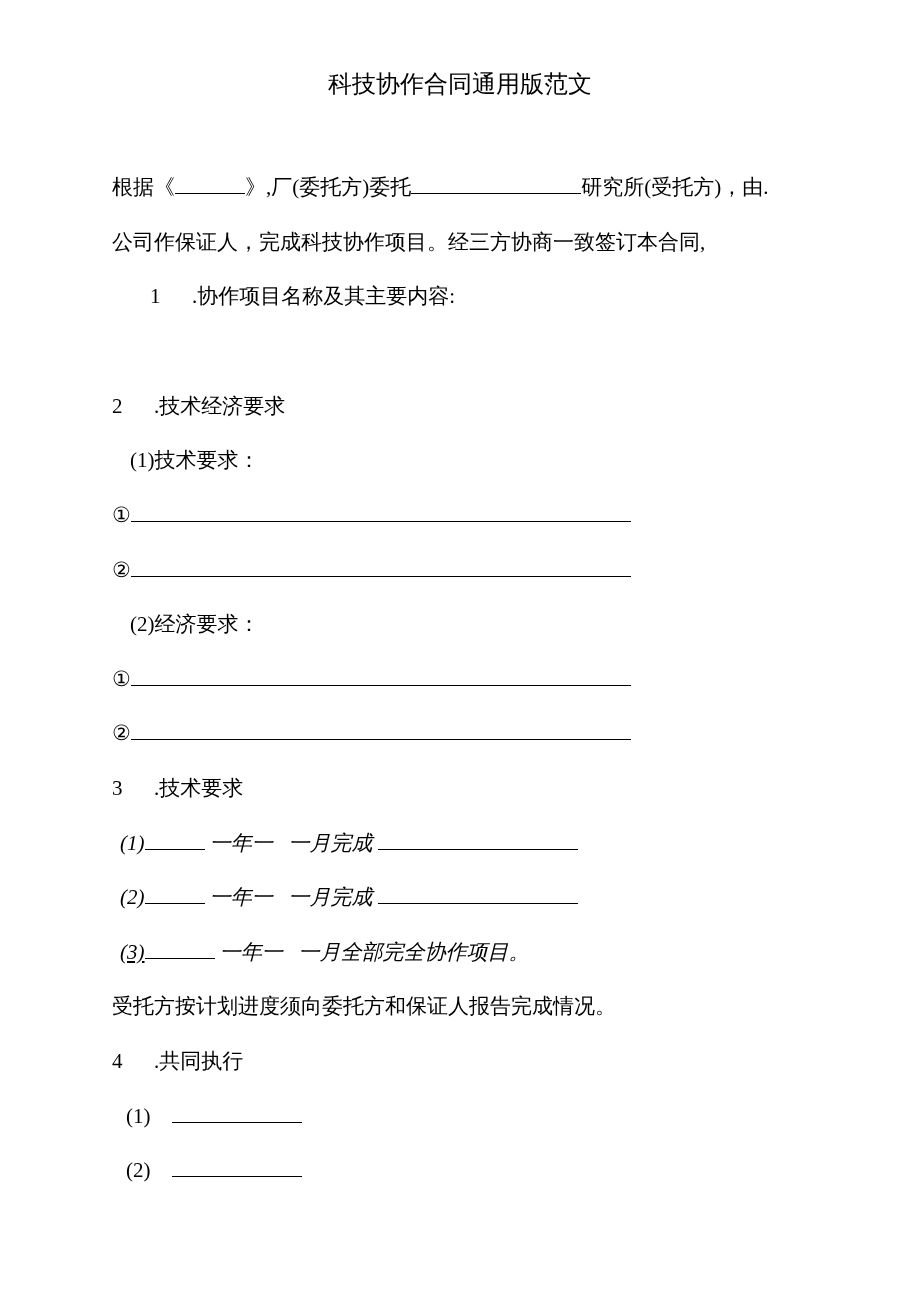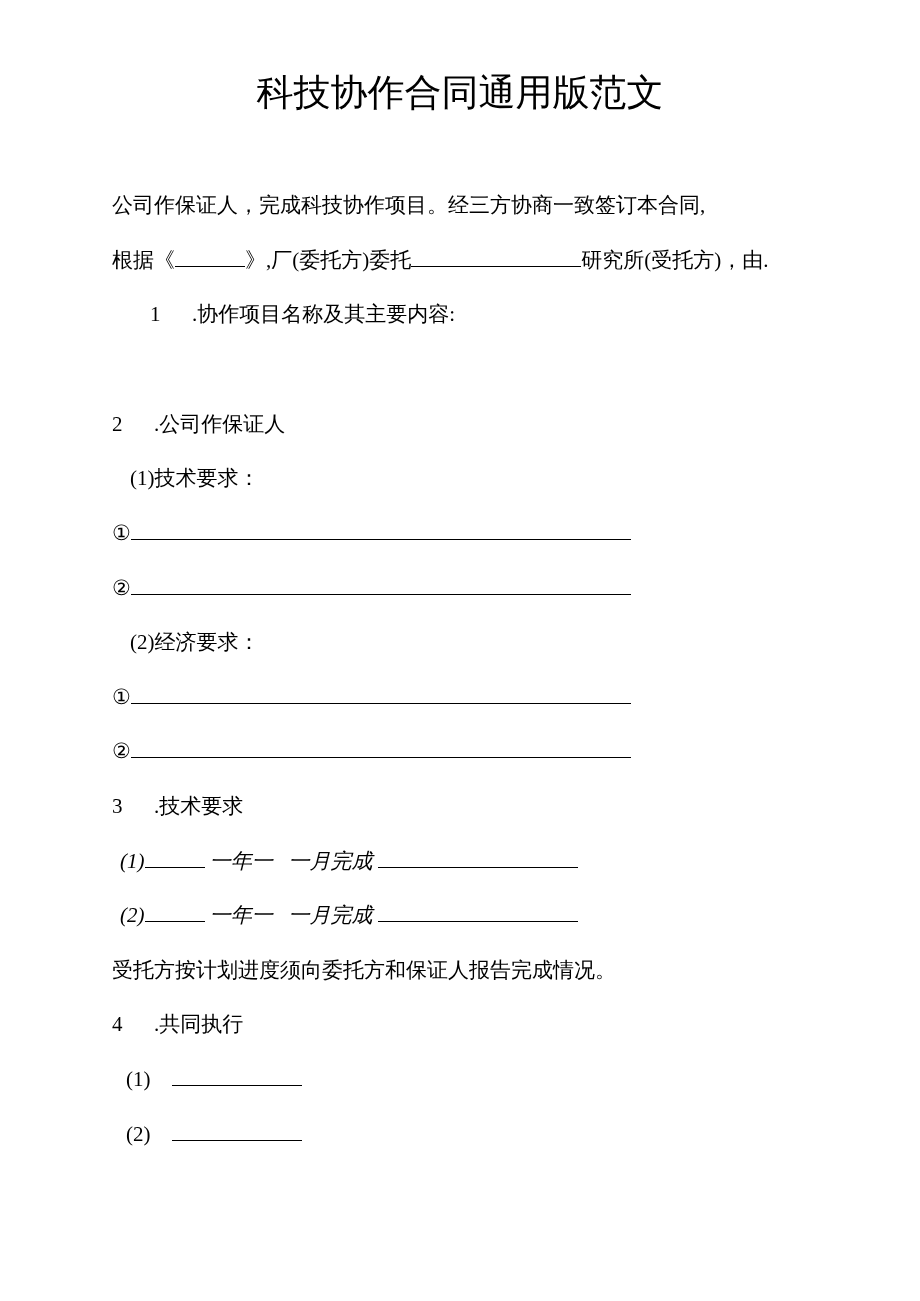--- a/index.html
+++ b/index.html
@@ -6,21 +6,21 @@
     body {
       width: 920px;
       height: 1301px;
       background: #fff;
       font-family: "SimSun", "宋体", serif;
       color: #000;
       padding: 68px 112px 0 112px;
     }
     .title {
       text-align: center;
-      font-size: 37px;
+      font-size: 24px;
       font-weight: normal;
       margin-bottom: 60px;
       font-family: "SimSun", "宋体", serif;
     }
     .content {
       font-size: 21px;
       line-height: 2.6;
     }
     .line { margin-bottom: 0; }
     .blank-short { display: inline-block; width: 70px; border-bottom: 1px solid #000; vertical-align: baseline; }
@@ -38,51 +38,54 @@
     .sched-blank { display: inline-block; width: 60px; border-bottom: 1px solid #000; vertical-align: baseline; }
     .underline { text-decoration: underline; }
   </style>
 </head>
 <body>
 
 <h1 class="title">科技协作合同通用版范文</h1>
 
 <div class="content">
 
-  <div class="line">公司作保证人，完成科技协作项目。经三方协商一致签订本合同,</div>
   <div class="line">
     <span>根据《</span><span class="blank-short"></span><span>》,厂(委托方)委托</span><span class="blank-mid"></span><span>研究所(受托方)，由.</span>
   </div>
+  <div class="line">公司作保证人，完成科技协作项目。经三方协商一致签订本合同,</div>
 
   <div class="line gap-after-1">
     <span class="num-col">1</span><span class="dot">.协作项目名称及其主要内容:</span>
   </div>
 
   <div class="line">
-    <span class="num-col">2</span><span class="dot">.公司作保证人</span>
+    <span class="num-col">2</span><span class="dot">.技术经济要求</span>
   </div>
 
   <div class="line indent-half">(1)技术要求：</div>
   <div class="line"><span>①</span><span class="blank-long"></span></div>
   <div class="line"><span>②</span><span class="blank-long"></span></div>
 
   <div class="line indent-half">(2)经济要求：</div>
   <div class="line"><span>①</span><span class="blank-long"></span></div>
   <div class="line"><span>②</span><span class="blank-long"></span></div>
 
   <div class="line">
     <span class="num-col">3</span><span class="dot">.技术要求</span>
   </div>
 
   <div class="line indent-num">
     <span>(1)</span><span class="sched-blank"></span> <span>一年一</span>&nbsp;&nbsp;&nbsp;<span>一月完成</span> <span class="blank-s3"></span>
   </div>
   <div class="line indent-num">
     <span>(2)</span><span class="sched-blank"></span> <span>一年一</span>&nbsp;&nbsp;&nbsp;<span>一月完成</span> <span class="blank-s3"></span>
   </div>
+  <div class="line indent-num">
+    <span class="underline">(3)</span><span class="blank-s5"></span> <span>一年一</span>&nbsp;&nbsp;&nbsp;<span>一月全部完全协作项目。</span>
+  </div>
 
   <div class="line">受托方按计划进度须向委托方和保证人报告完成情况。</div>
 
   <div class="line">
     <span class="num-col">4</span><span class="dot">.共同执行</span>
   </div>
 
   <div class="line indent-num2">
     <span>(1)</span>&nbsp;&nbsp;&nbsp;&nbsp;<span class="blank-s4"></span>
   </div>

